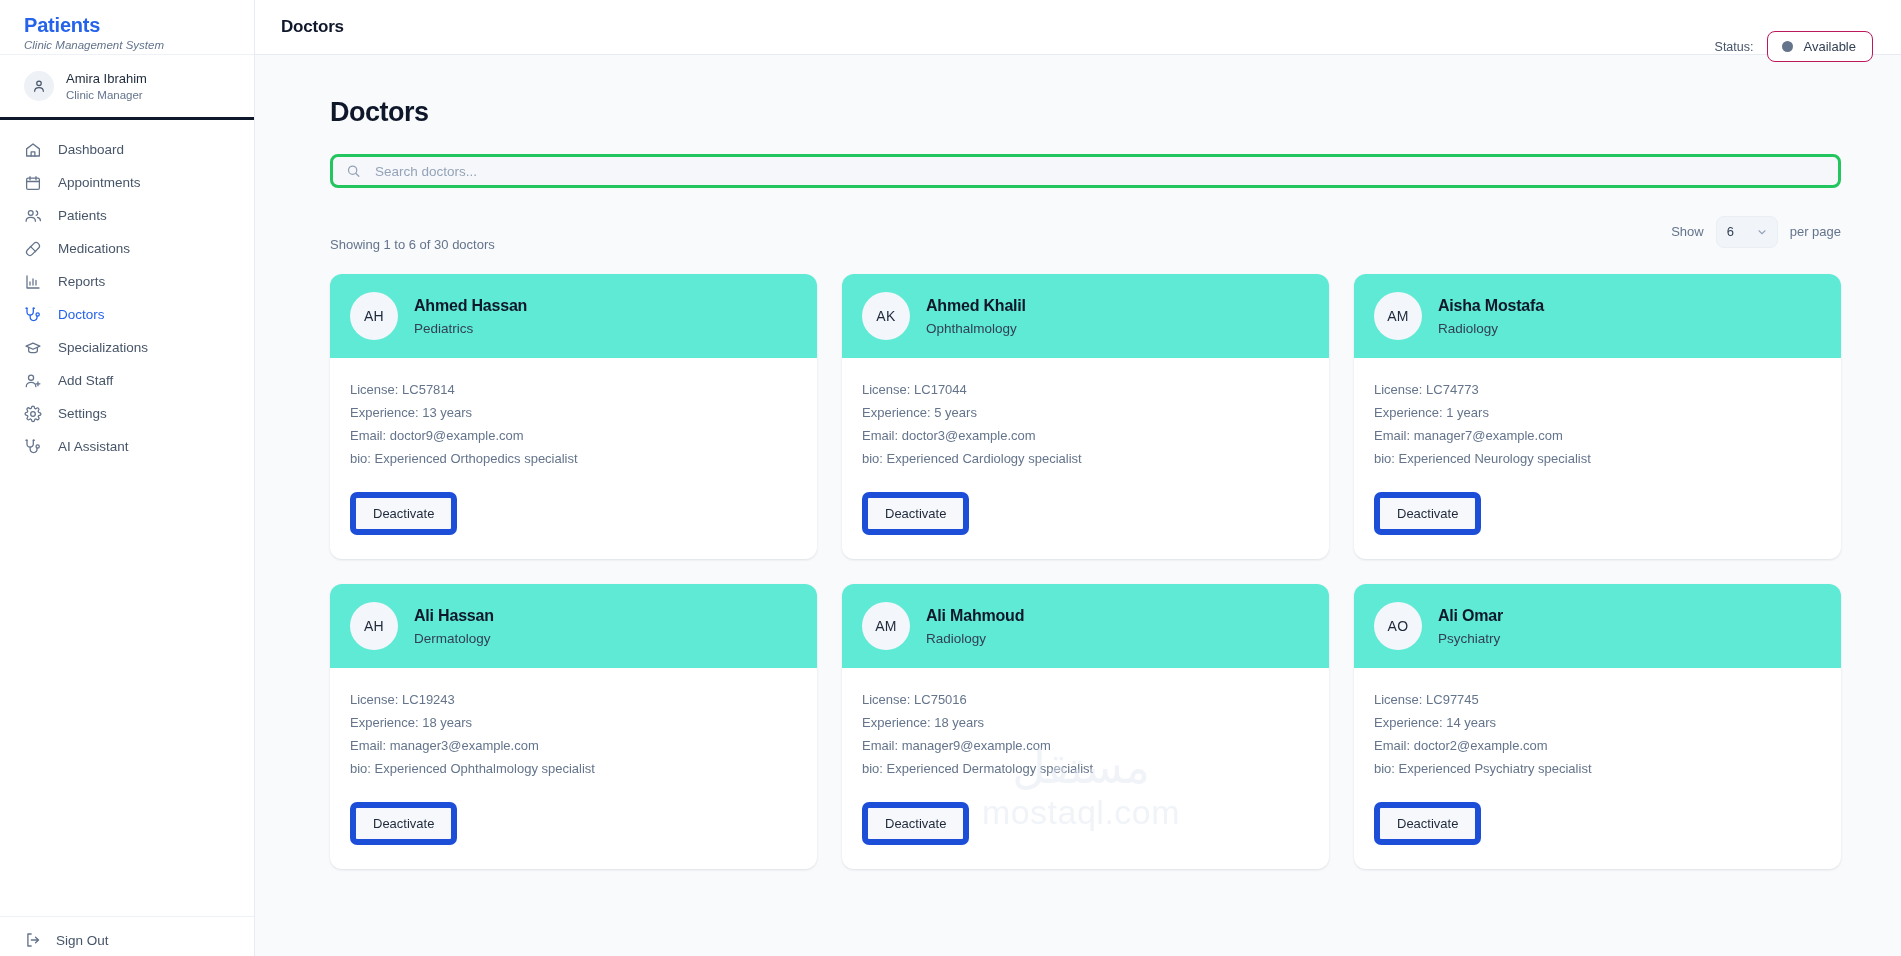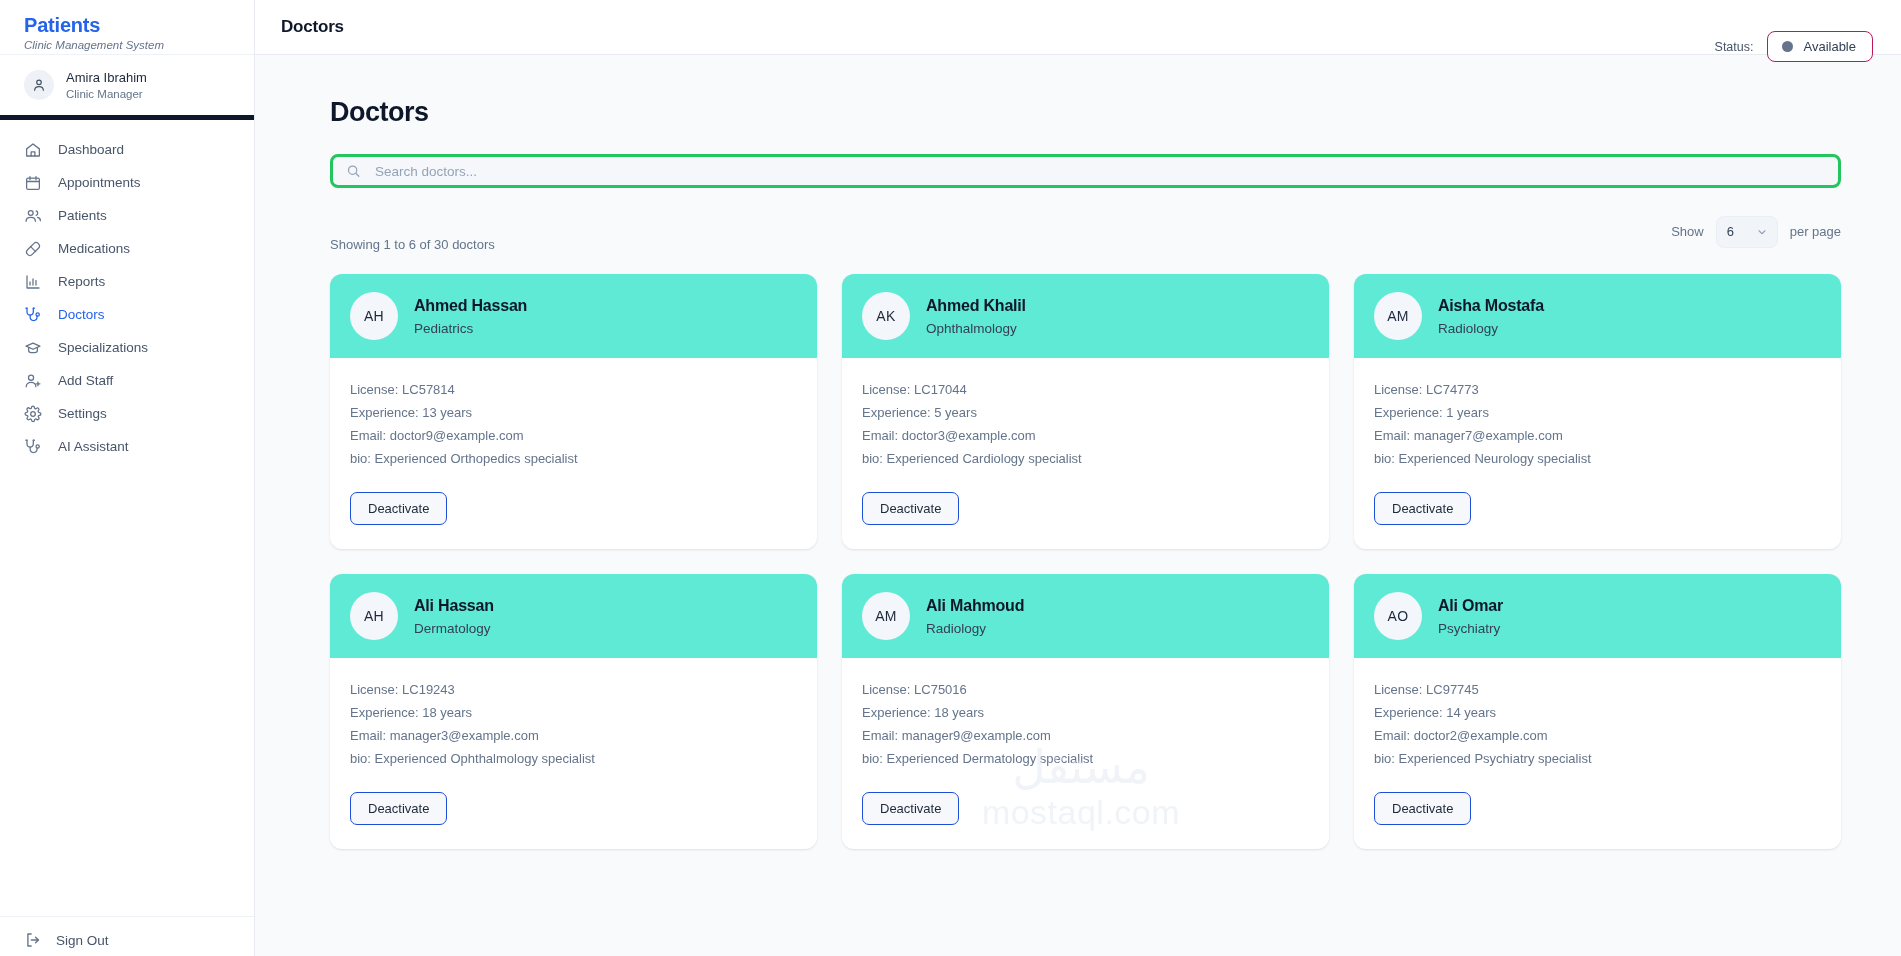--- a/index.html
+++ b/index.html
@@ -45,21 +45,21 @@
     font-style: italic;
     color: #64748b;
     margin-top: 3px;
     line-height: 13px;
   }
   .user-block {
     display: flex;
     align-items: center;
     gap: 12px;
     padding: 15px 24px;
-    border-bottom: 5px solid #0f172a;
+    border-bottom: 3px solid #0f172a;
     height: 65px;
   }
   .avatar-sm {
     width: 30px; height: 30px;
     border-radius: 50%;
     background: #eef1f6;
     display: flex; align-items: center; justify-content: center;
     flex: 0 0 30px;
     color: #475569;
   }
@@ -231,21 +231,21 @@
     flex: 1;
   }
   .card-line {
     font-size: 13px;
     color: #64748b;
     line-height: 23px;
   }
   .card-foot { padding: 22px 20px 24px 20px; }
   .deactivate-btn {
     background: #f6f8fb;
-    border: 1px solid #1d4ed8;
+    border: 6px solid #1d4ed8;
     border-radius: 7px;
     padding: 8px 17px;
     font-size: 13px;
     color: #1e293b;
     cursor: pointer;
     font-family: "Liberation Sans", sans-serif;
   }
 
   
   .watermark {

